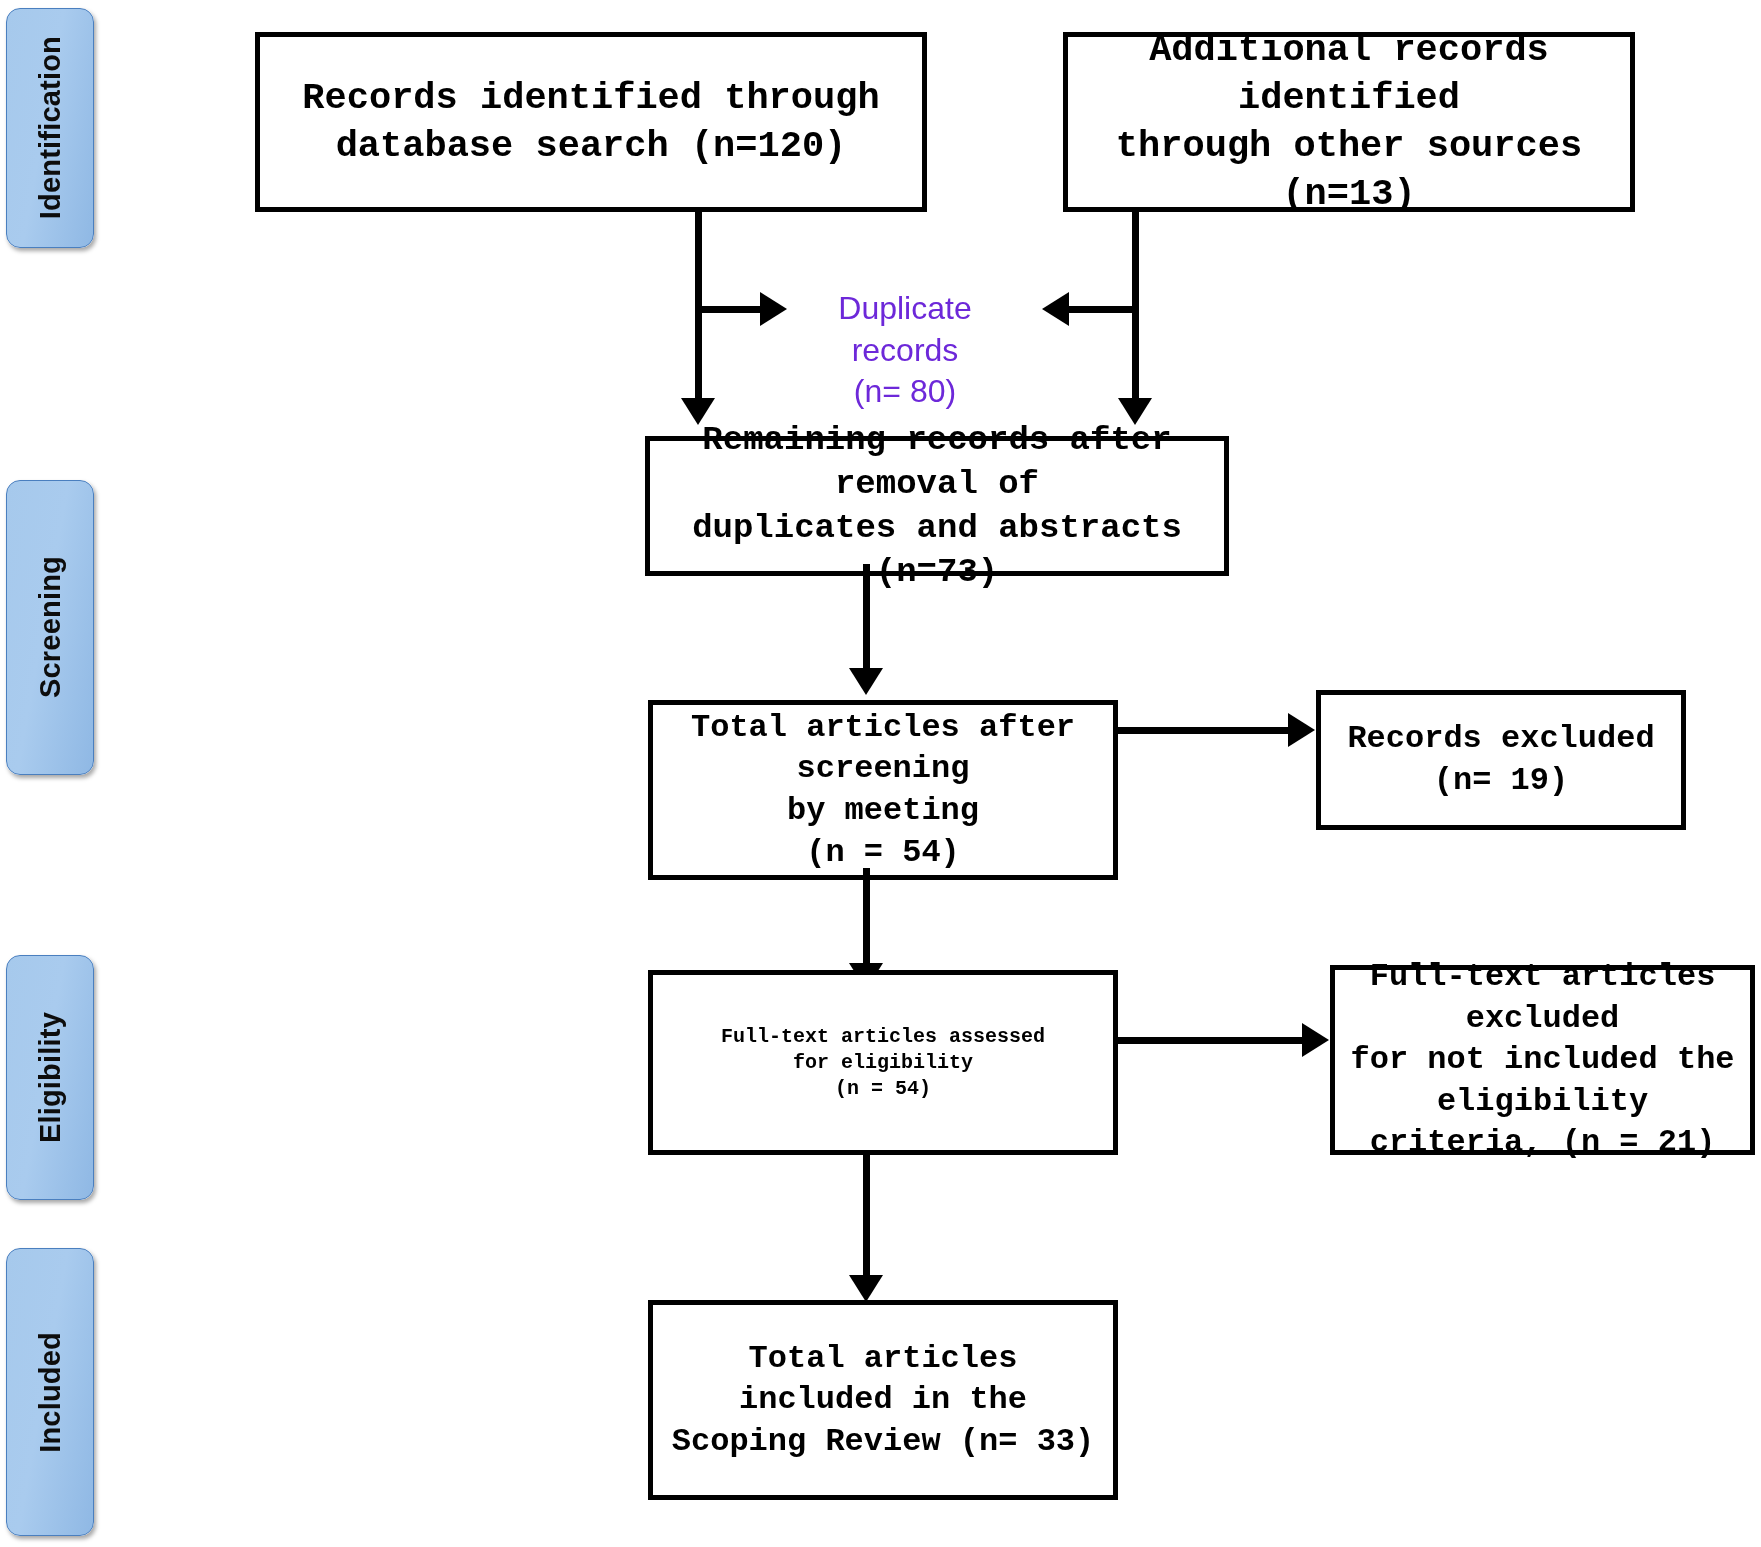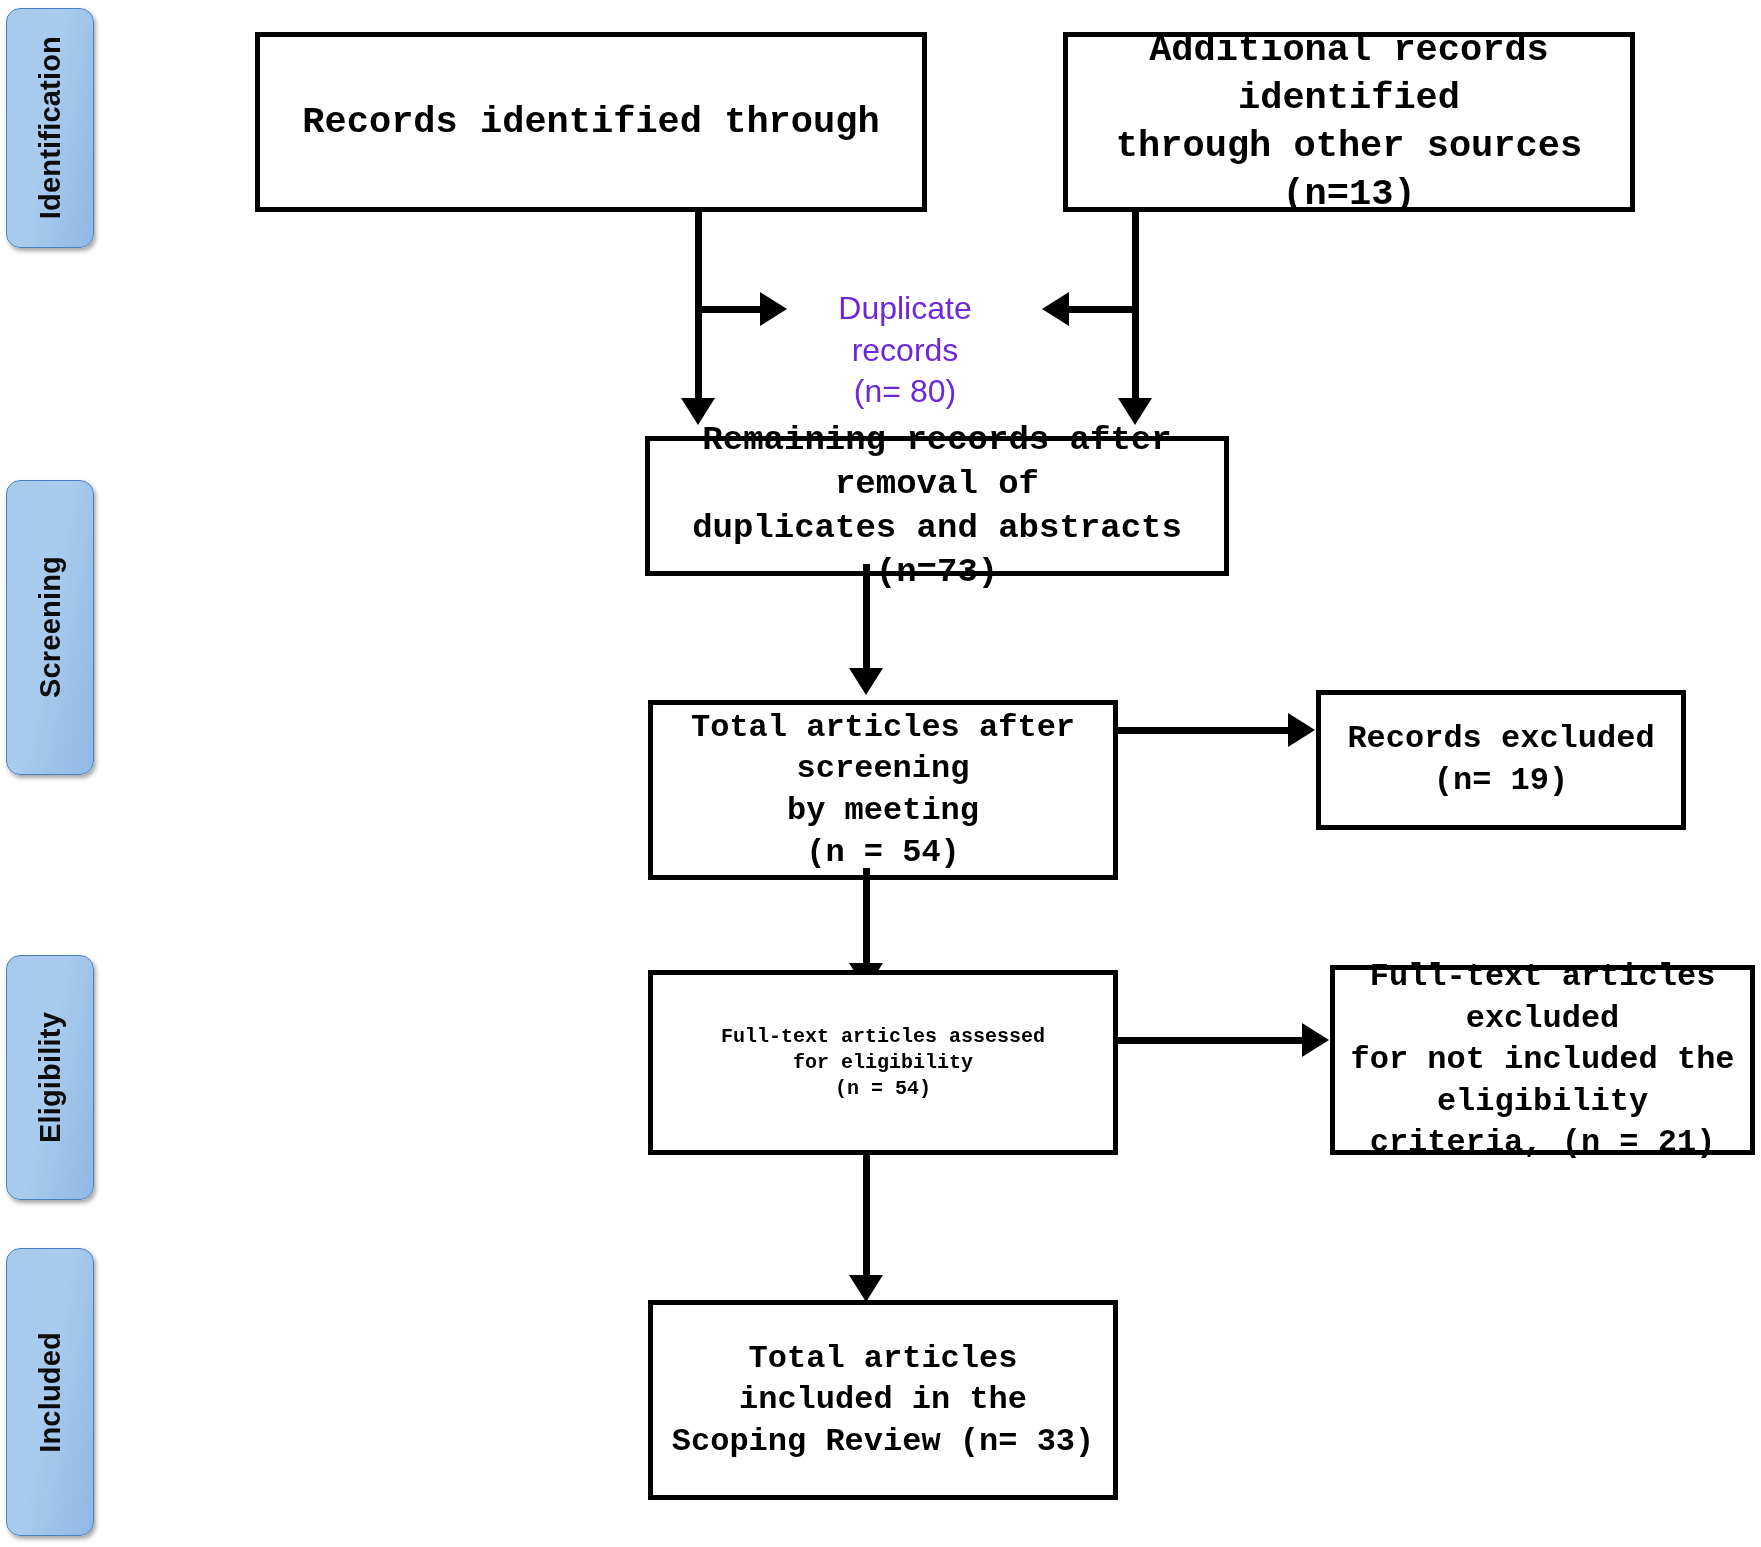--- a/index.html
+++ b/index.html
@@ -119,20 +119,21 @@
     <span style="font-size:29px;">Eligibility</span>
   </div>
 
   <div class="stage-pill" style="left:6px; top:1248px; width:88px; height:288px;">
     <span style="font-size:29px;">Included</span>
   </div>
 
   <div class="flow-box" style="left:255px; top:32px; width:672px; height:180px;">
     <div class="box-text" style="font-size:37px;">
       <div>Records identified through</div>
+      <div>database search (n=120)</div>
     </div>
   </div>
 
   <div class="flow-box" style="left:1063px; top:32px; width:572px; height:180px;">
     <div class="box-text" style="font-size:37px;">
       <div>Additional records identified</div>
       <div>through other sources (n=13)</div>
     </div>
   </div>
 

